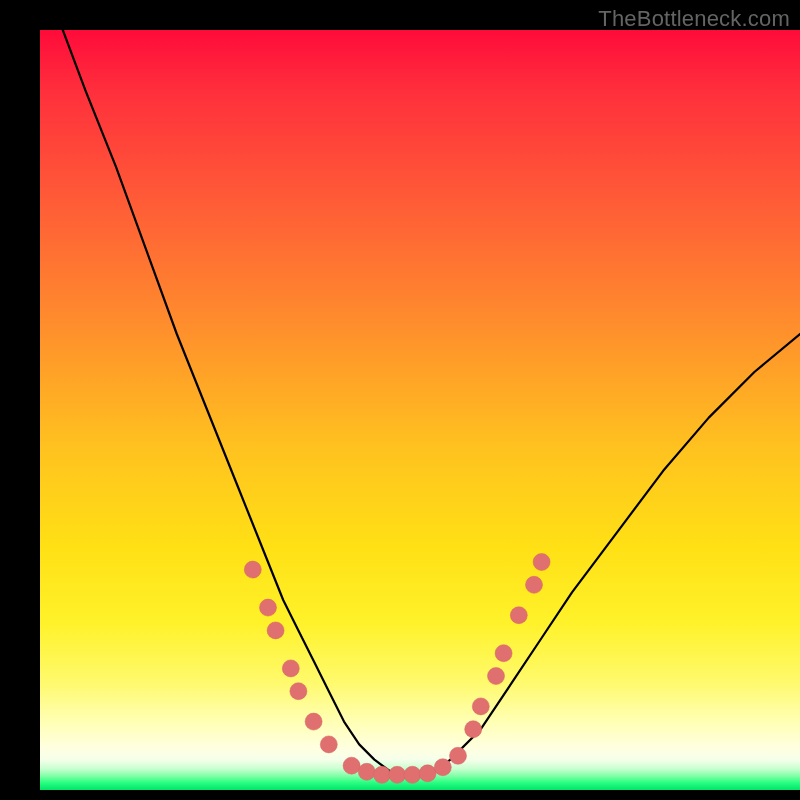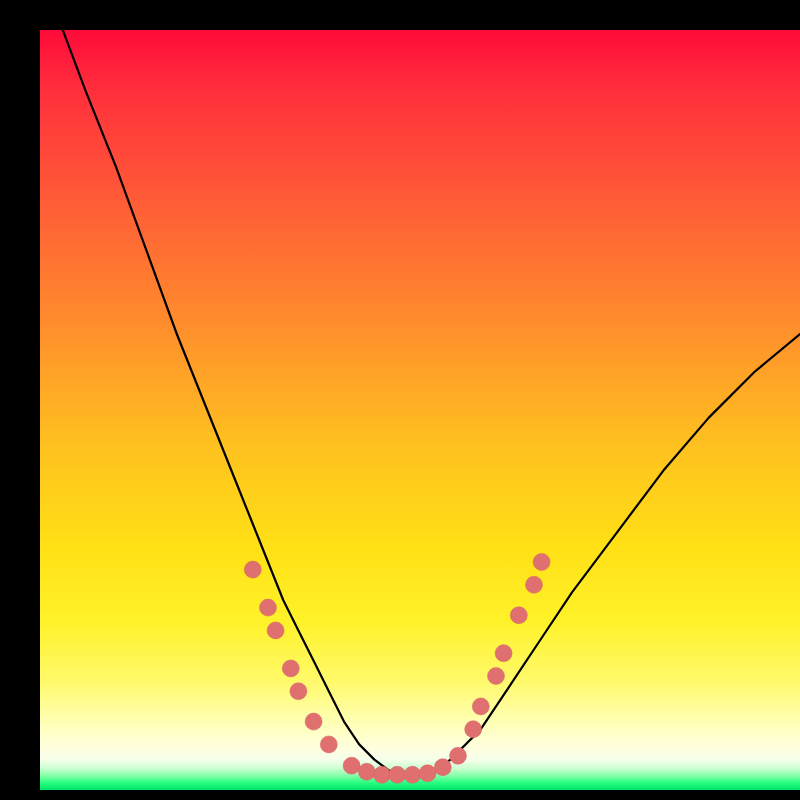--- a/index.html
+++ b/index.html
@@ -75,20 +75,21 @@
   .dot {
     fill: #e07070;
     stroke: #d86060;
     stroke-width: 0.5;
   }
 </style>
 </head>
 <body>
 
 <div class="frame">
+  <div class="watermark">TheBottleneck.com</div>
 
   <div class="plot-area">
     <div class="gradient"></div>
     <svg class="curve" viewBox="0 0 760 760" preserveAspectRatio="none">
       <path id="curve-path" class="main" d="M22.8 0.0 L45.6 60.8 L76.0 136.8 L106.4 220.4 L136.8 304.0 L167.2 380.0 L197.6 456.0 L212.8 494.0 L228.0 532.0 L243.2 570.0 L258.4 600.4 L273.6 630.8 L288.8 661.2 L304.0 691.6 L319.2 714.4 L334.4 729.6 L349.6 741.0 L364.8 744.8 L380.0 744.8 L395.2 741.0 L410.4 729.6 L440.8 699.2 L471.2 653.6 L501.6 608.0 L532.0 562.4 L577.6 501.6 L623.2 440.8 L668.8 387.6 L714.4 342.0 L760.0 304.0"></path>
       <g id="dots">
           <circle cx="212.8" cy="539.6" r="8.5" class="dot"></circle>
           <circle cx="228.0" cy="577.6" r="8.5" class="dot"></circle>
           <circle cx="235.6" cy="600.4" r="8.5" class="dot"></circle>
           <circle cx="250.8" cy="638.4" r="8.5" class="dot"></circle>

